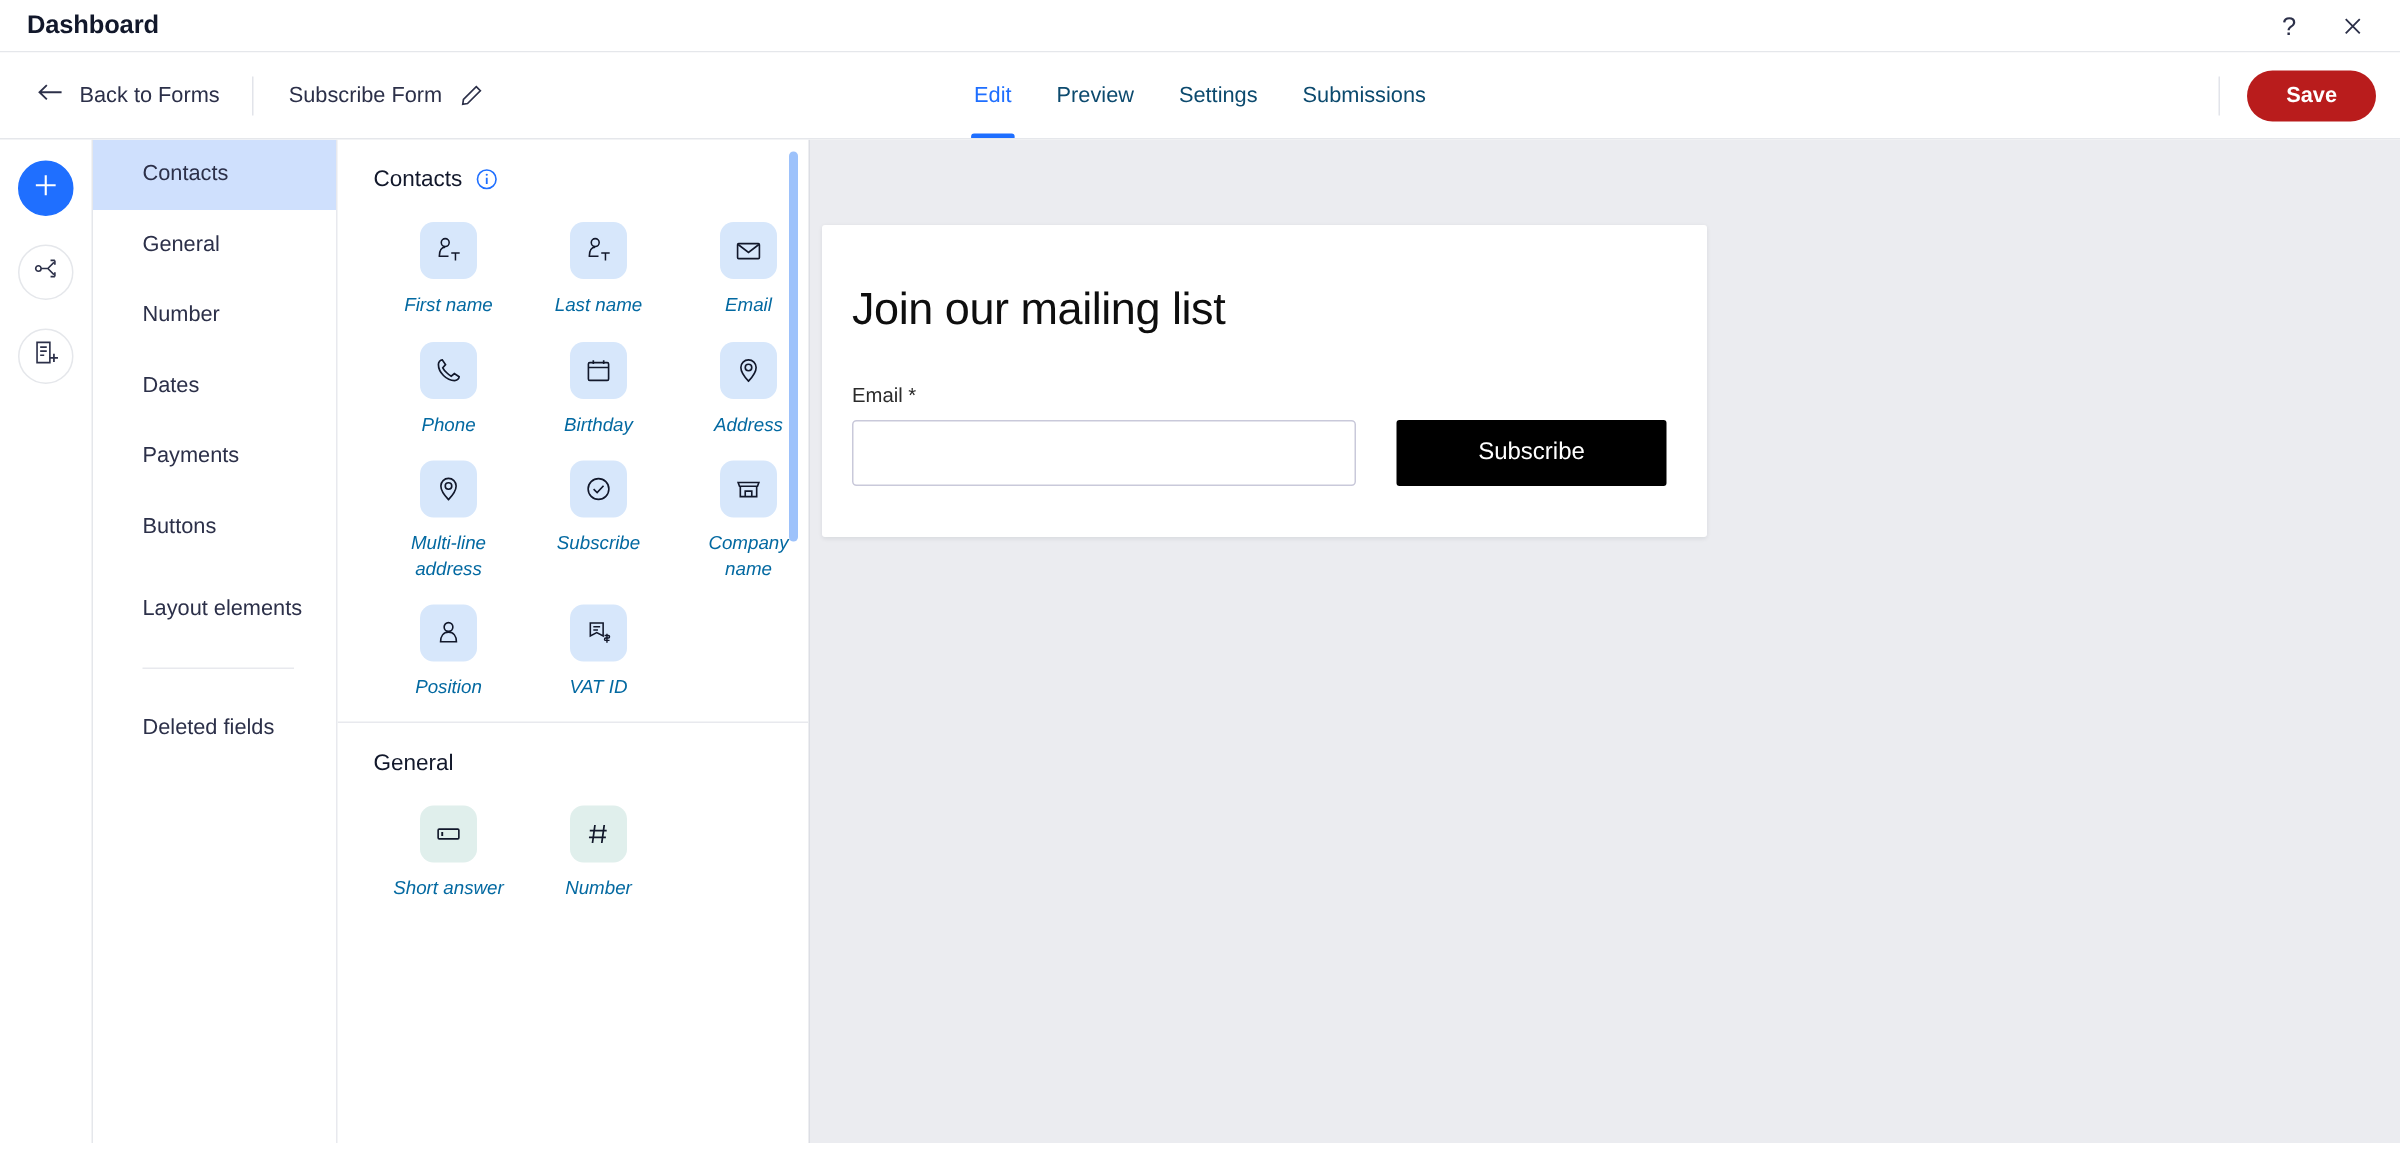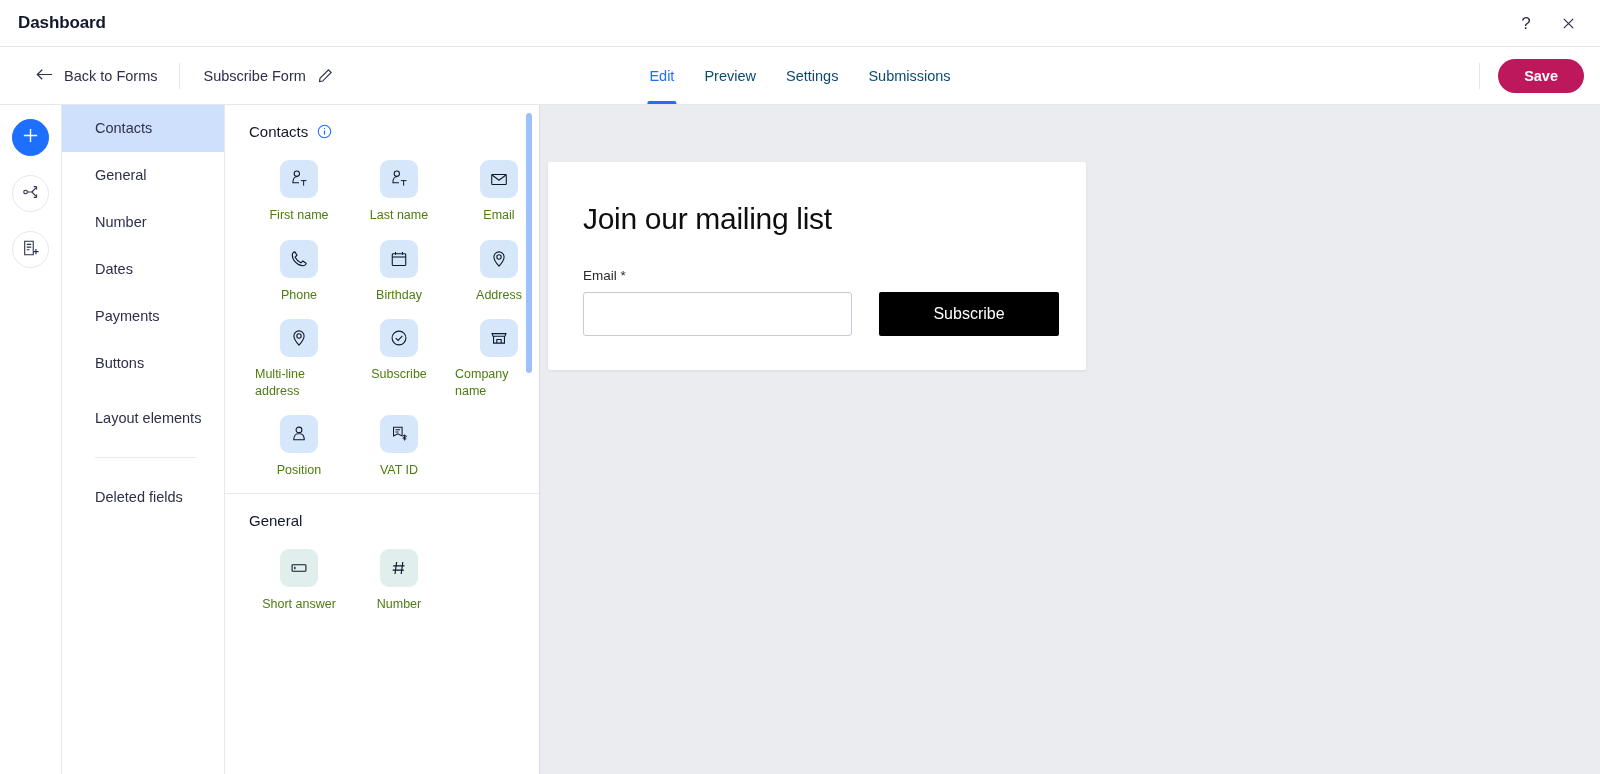--- a/index.html
+++ b/index.html
@@ -7,21 +7,21 @@
     margin: 0; padding: 0;
     width: 1600px; height: 774px;
     overflow: hidden;
     background: #ffffff;
     font-family: "Liberation Sans", sans-serif;
     -webkit-font-smoothing: antialiased;
   }
 
   
   .window-bar {
-    height: 47px;
+    height: 35px;
     width: 100%;
     background: #ffffff;
     border-bottom: 1px solid #e5e7eb;
     display: flex;
     align-items: center;
     padding: 0 16px 0 18px;
     position: relative;
   }
   .window-title {
     font-size: 17px;
@@ -46,21 +46,21 @@
 
   
   .toolbar {
     height: 58px;
     width: 100%;
     background: #ffffff;
     border-bottom: 1px solid #e5e7eb;
     display: flex;
     align-items: center;
     position: relative;
-    padding: 0 16px 0 36px;
+    padding: 0 16px 0 25px;
   }
   .back-btn {
     display: flex; align-items: center; gap: 11px;
     font-size: 14.5px; color: #2c3049; cursor: pointer;
     padding-right: 22px;
   }
   .back-arrow { font-size: 16px; line-height: 1; color: #2c3049; }
   .tb-divider {
     width: 1px; height: 26px; background: #e2e4ea;
   }
@@ -96,21 +96,21 @@
     left: 13px; right: 13px; bottom: 0;
     height: 3px;
     background: #1f6fff;
     border-radius: 2px 2px 0 0;
   }
   .toolbar-right {
     margin-left: auto;
     display: flex; align-items: center; gap: 18px;
   }
   .save-btn {
-    background: #be185d;
+    background: #b91c1c;
     color: #ffffff;
     border: none;
     border-radius: 20px;
     height: 34px;
     padding: 0 26px;
     font-size: 14.5px;
     font-weight: bold;
     font-family: "Liberation Sans", sans-serif;
     cursor: pointer;
   }
@@ -262,23 +262,25 @@
     width: 38px; height: 38px;
     border-radius: 9px;
     background: #d7e7fb;
     display: flex; align-items: center; justify-content: center;
     color: #12182b;
     margin-bottom: 9px;
   }
   .tile.green .tile-icon { background: #e0efec; }
   .tile-label {
     font-size: 12.5px;
-    color: #4d7c0f;
+    color: #0369a1;
+    text-align: center;
     line-height: 1.32;
     max-width: 88px;
+    font-style: italic;
   }
 
   .scrollbar-track {
     position: absolute;
     right: 7px;
     top: 8px;
     bottom: 8px;
     width: 6px;
     pointer-events: none;
   }
@@ -296,25 +298,25 @@
 
   
   .canvas {
     flex: 1 1 auto;
     background: #ebecf0;
     padding: 57px 0 0 8px;
     min-width: 0;
     overflow: hidden;
   }
   .form-card {
-    width: 538px;
+    width: 590px;
     background: #ffffff;
     border-radius: 2px;
     box-shadow: 0 1px 3px rgba(16,24,40,0.08);
-    padding: 40px 27px 34px 35px;
+    padding: 40px 27px 34px 20px;
   }
   .form-heading {
     font-size: 30px;
     color: #0e0e0e;
     font-weight: normal;
     margin: 0 0 32px 0;
     letter-spacing: -0.3px;
   }
   .field-label {
     font-size: 13.5px;

